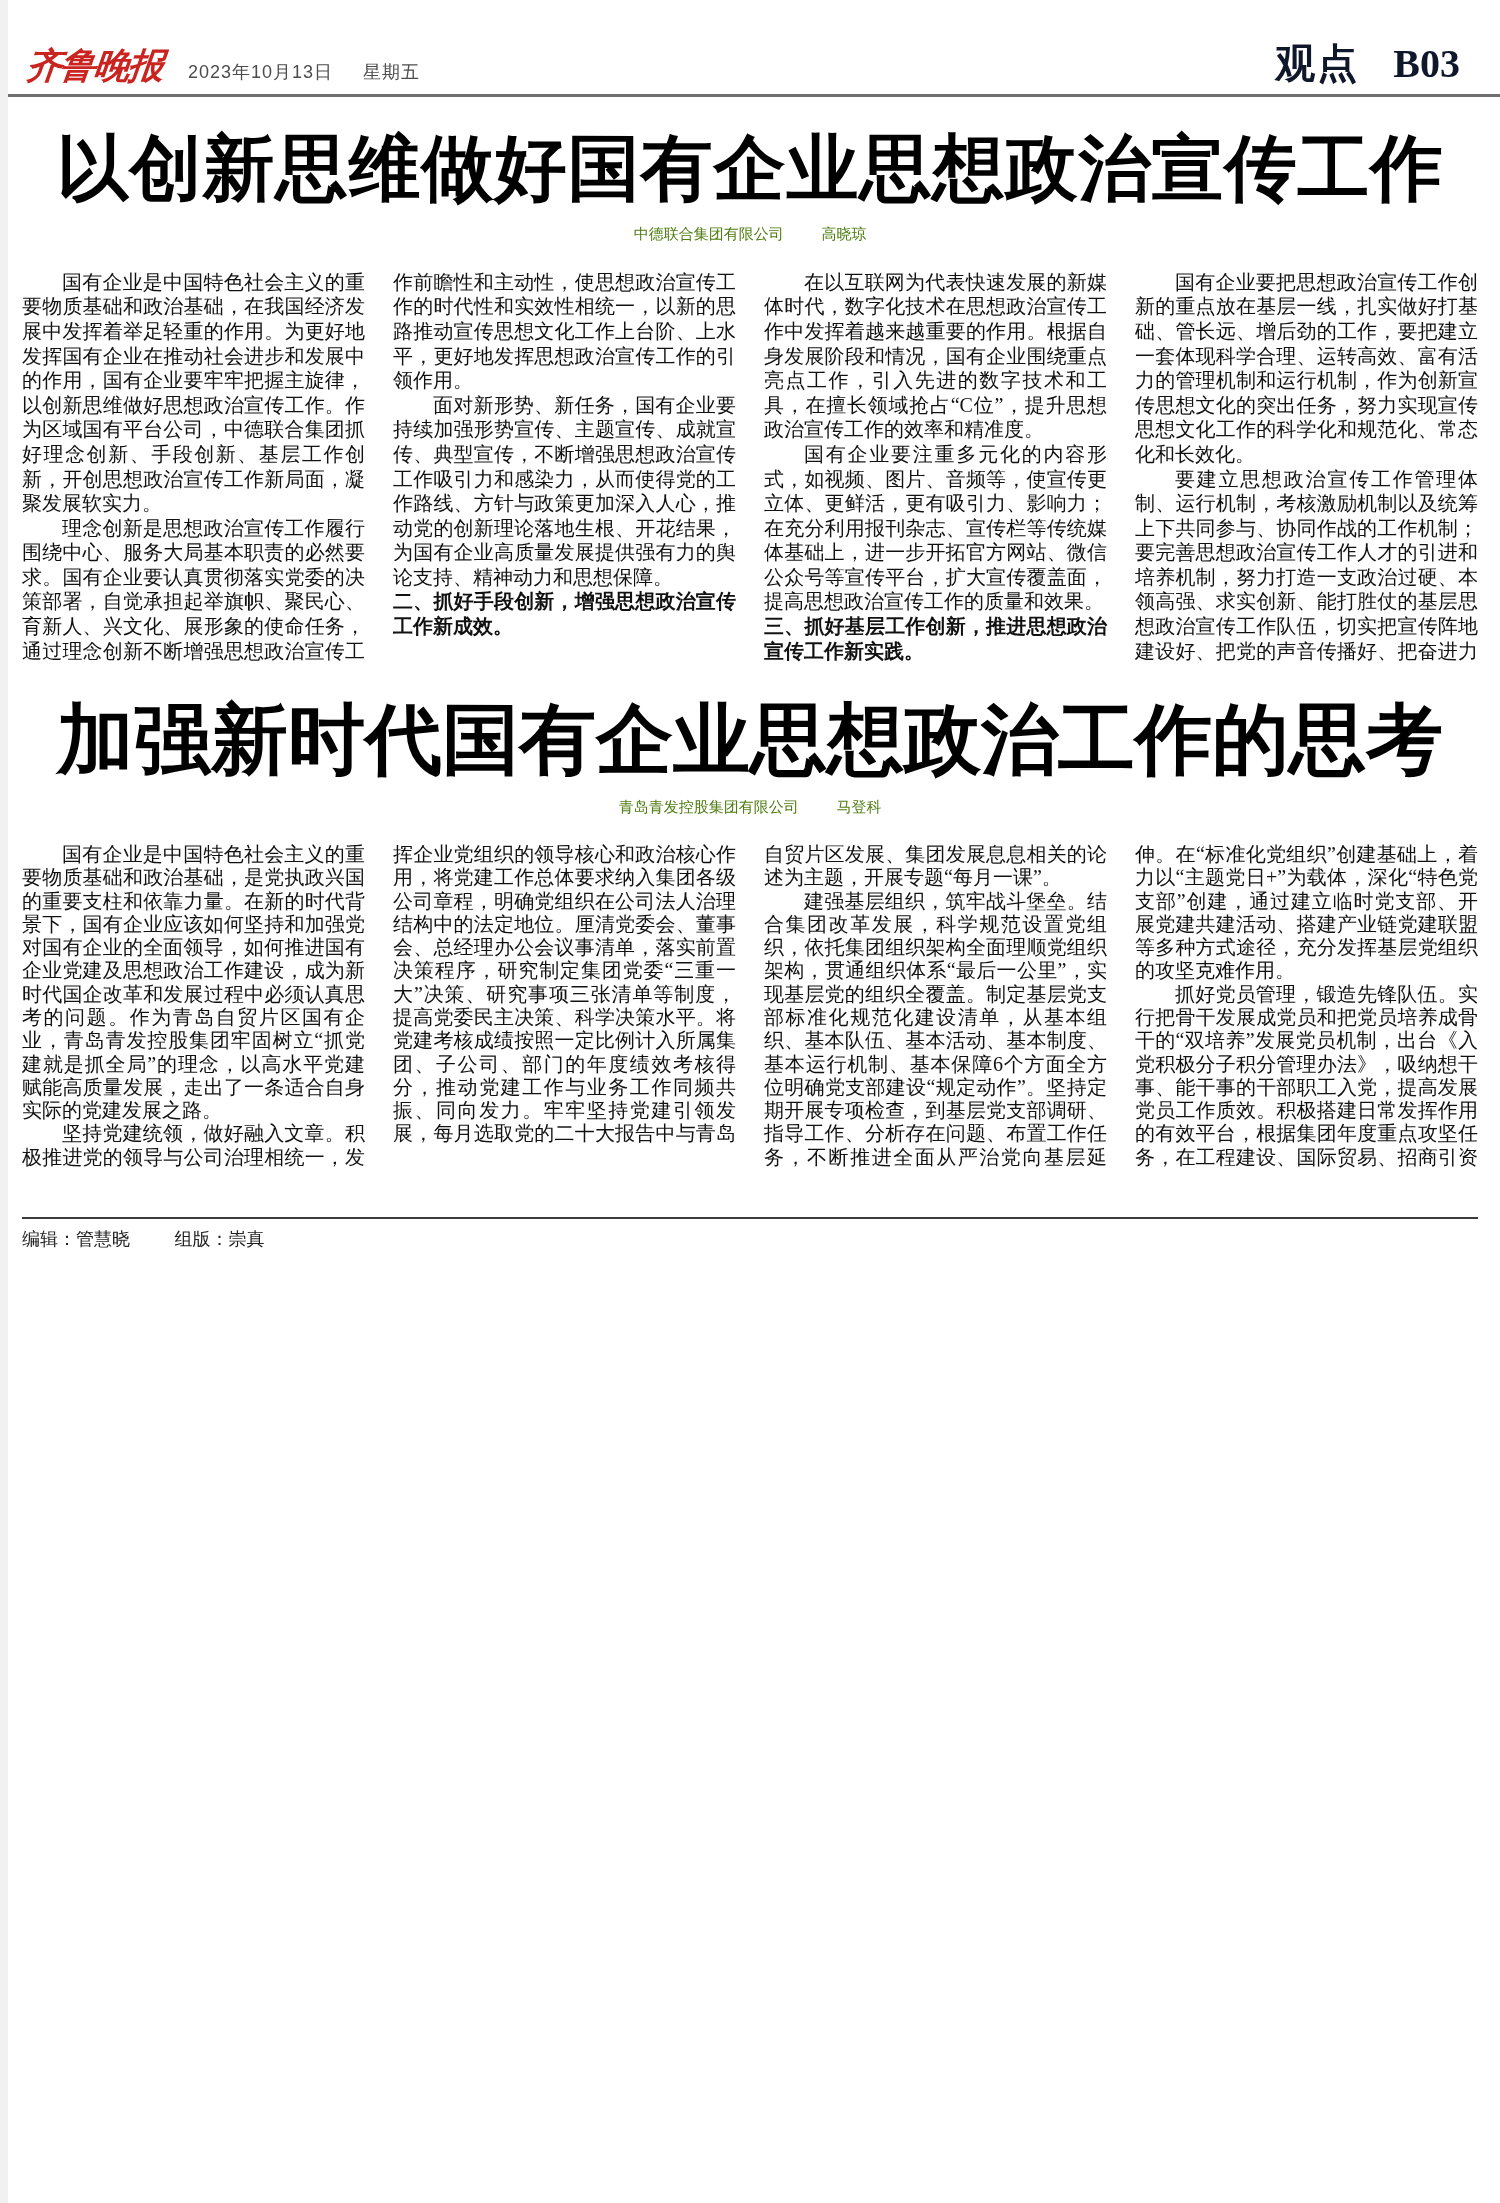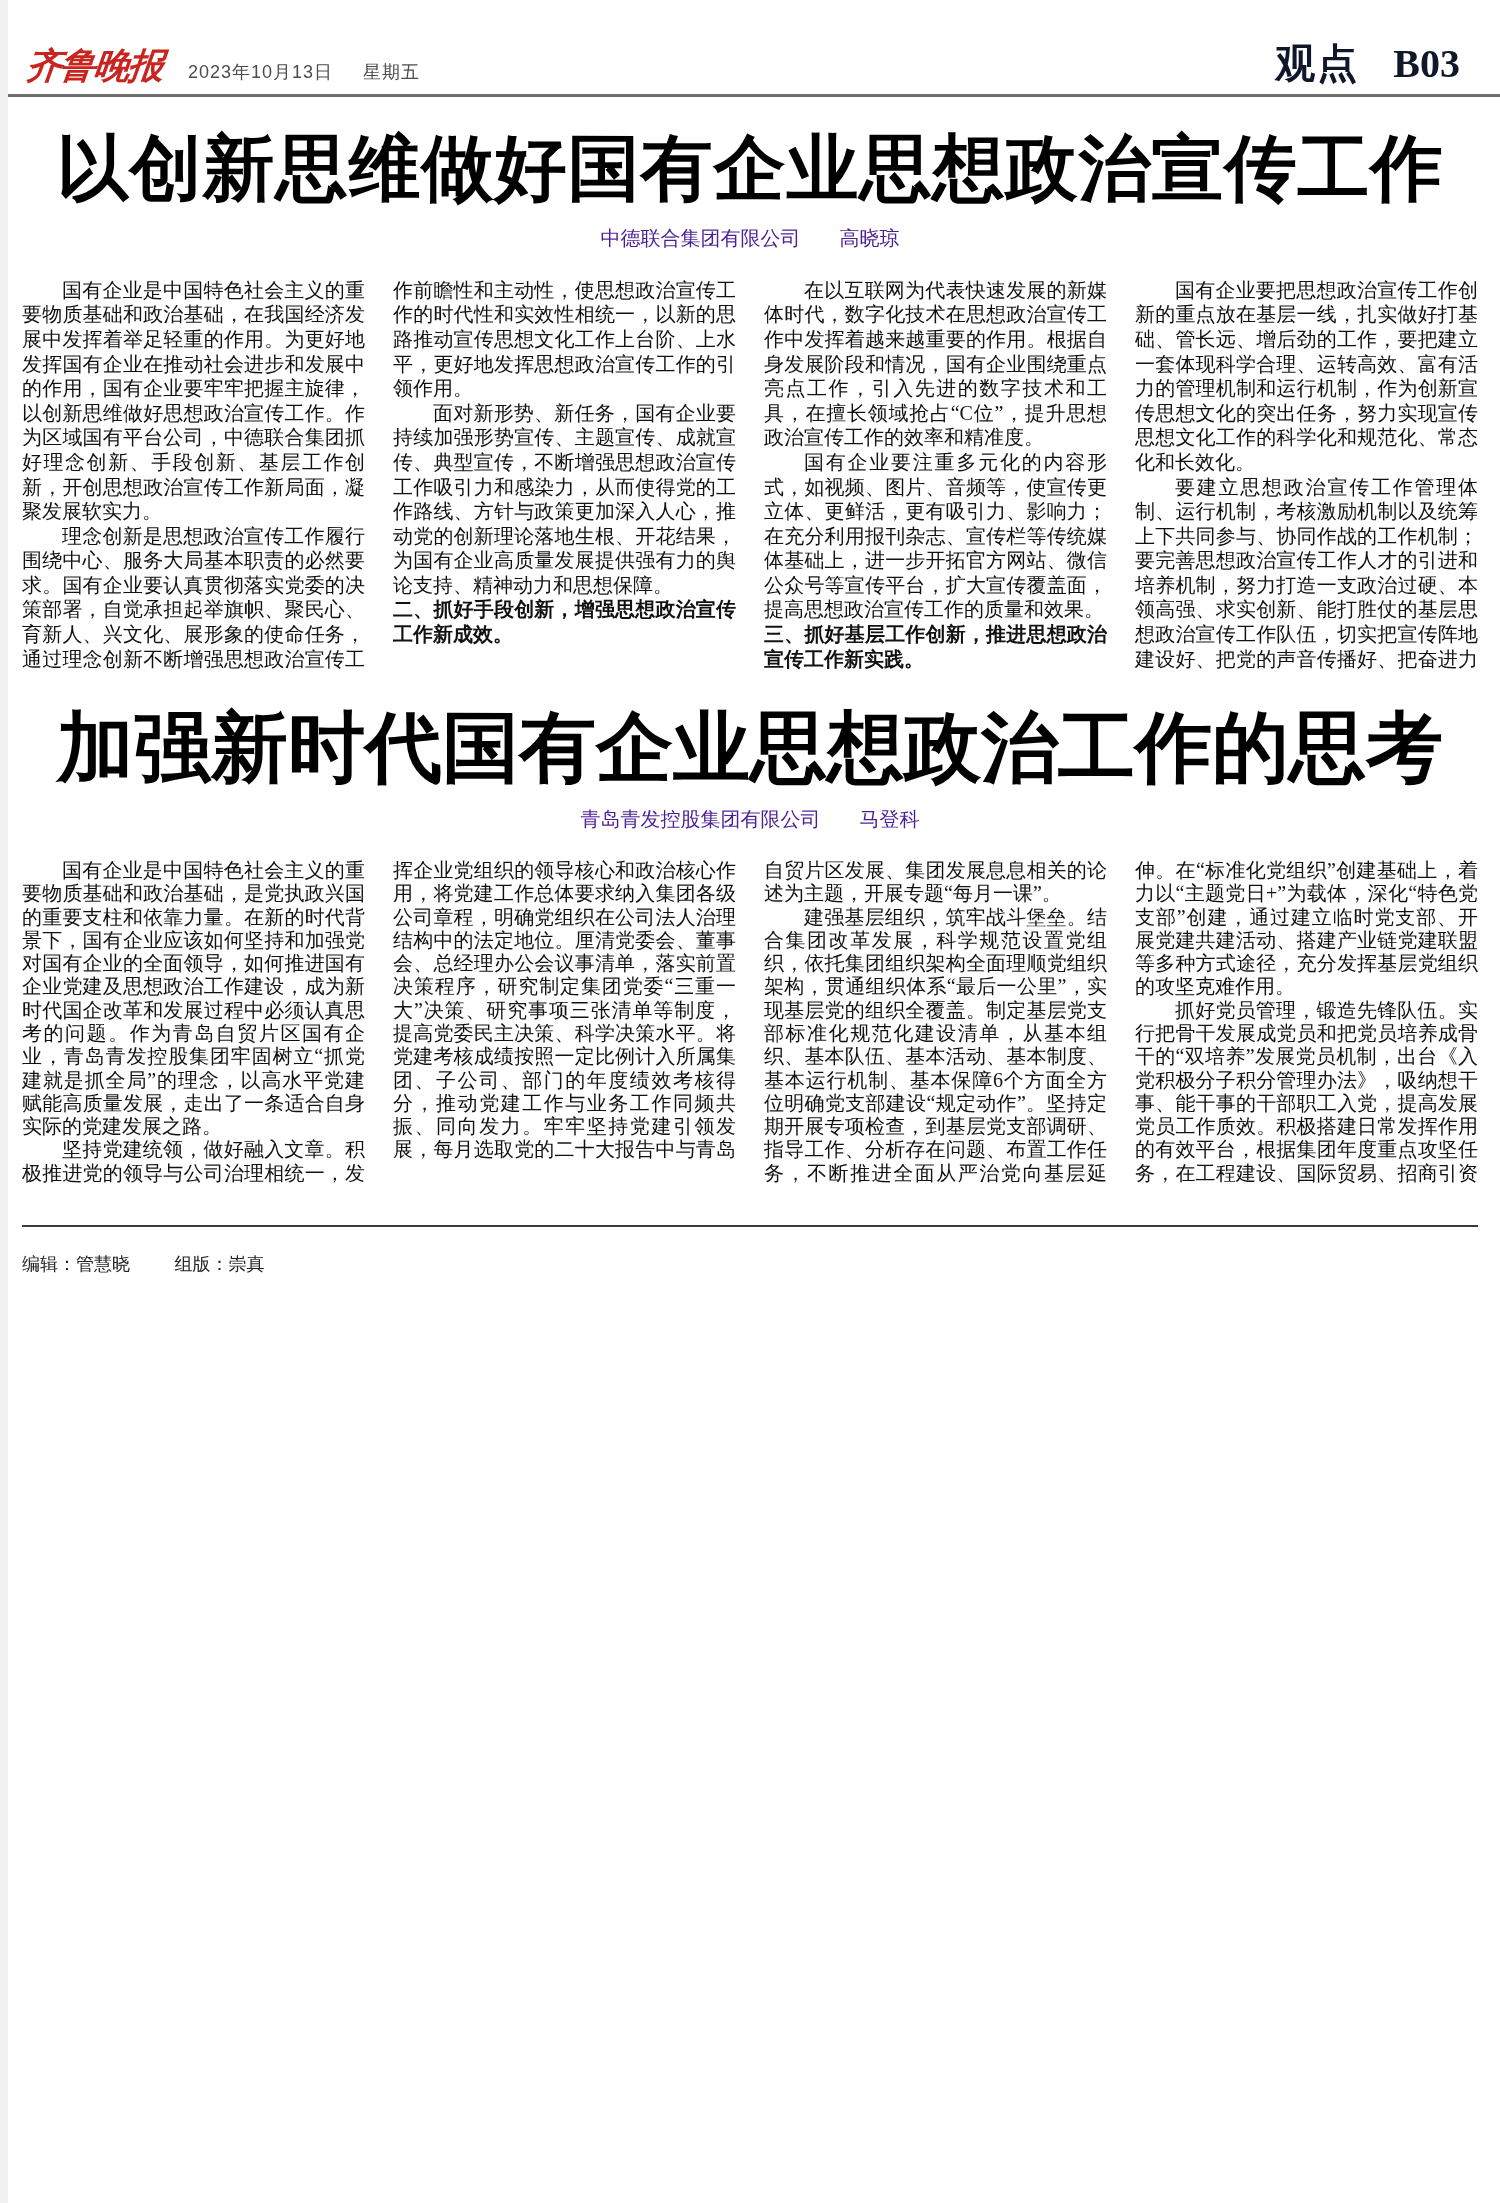--- a/index.html
+++ b/index.html
@@ -64,44 +64,44 @@
     font-weight: 900;
     color: #000;
     white-space: nowrap;
     line-height: 1.08;
     font-family: "Liberation Serif", "DejaVu Serif", serif;
   }
   .title-1 { font-size: 72px; margin-top: 34px; letter-spacing: 1px; }
   .title-2 { font-size: 77px; margin-top: 33px; letter-spacing: 0; }
   .byline {
     text-align: center;
-    font-size: 20px;
-    color: #4c1d95;
+    font-size: 15px;
+    color: #4d7c0f;
     margin-top: 16px;
   }
   .byline .author { margin-left: 34px; }
 
   .article-body {
     margin-top: 26px;
     column-count: 4;
     column-gap: 28px;
     column-fill: auto;
     text-align: justify;
     overflow: hidden;
   }
   .body-1 { height: 396px; font-size: 20px; line-height: 24.6px; }
   .body-2 { height: 334px; font-size: 20px; line-height: 23.3px; }
   .article-body p { text-indent: 2em; }
   .article-body p.subhead { text-indent: 0; font-weight: bold; }
 
   
   .footer {
-    margin-top: 32px;
+    margin-top: 40px;
     border-top: 2px solid #3c3c3c;
-    padding-top: 25px;
+    padding-top: 8px;
     font-size: 18px;
     color: #222;
   }
   .footer .credit { margin-right: 40px; }
 </style>
 </head>
 <body>
 
 <div class="page">
 

